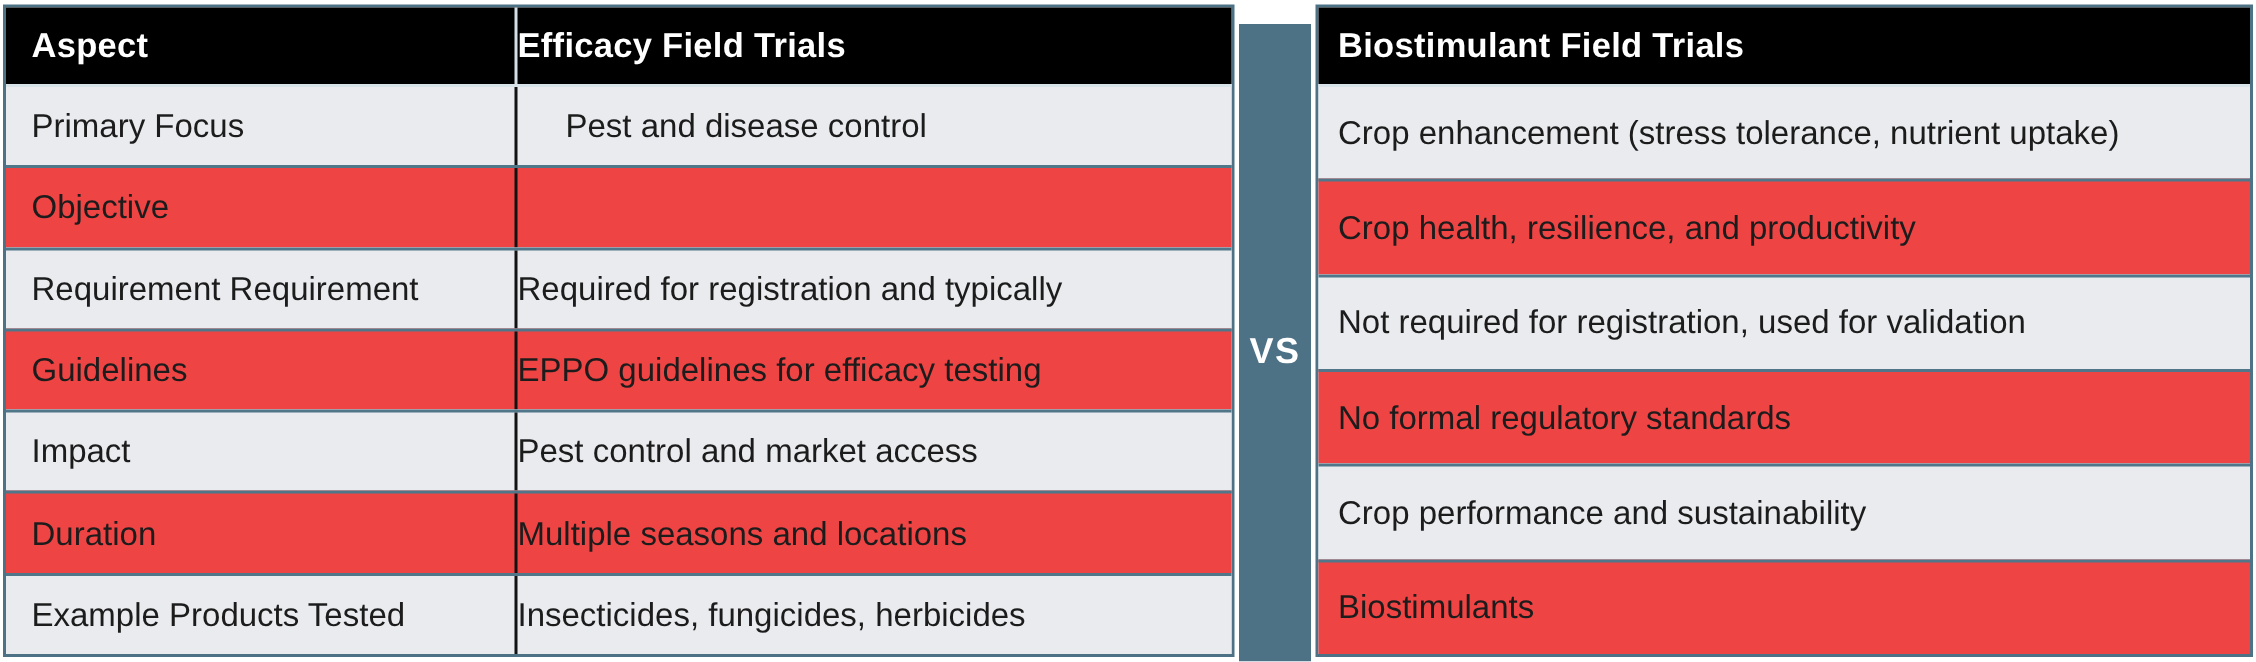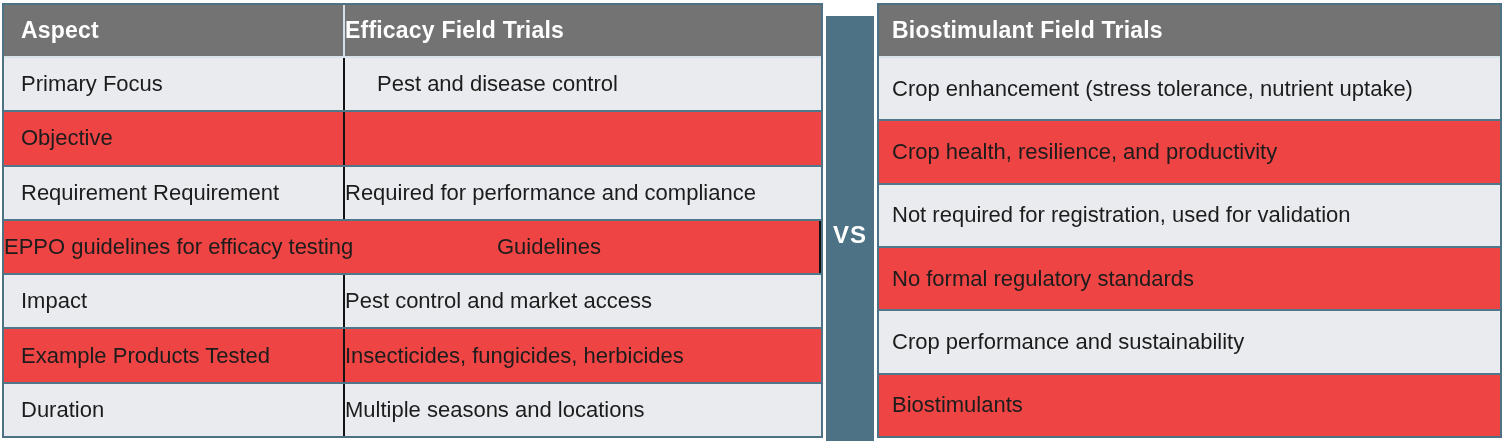--- a/index.html
+++ b/index.html
@@ -26,21 +26,21 @@
     display: flex;
     flex-direction: column;
     background: #ffffff;
   }
   .table-left  { left: 2px;   width: 821px; }
   .table-right { left: 877px; width: 625px; }
 
   .header-row {
     flex: none;
     height: 51px;
-    background: #737373;
+    background: #000000;
     display: flex;
     align-items: stretch;
   }
   .header-cell {
     display: flex;
     align-items: center;
     color: #ffffff;
     font-weight: bold;
     font-size: 23px;
     letter-spacing: 0.2px;
@@ -111,37 +111,37 @@
 
     <div class="trow">
       <div class="cell col-aspect">Primary Focus</div>
       <div class="cell col-value">Pest and disease control</div>
     </div>
     <div class="trow">
       <div class="cell col-aspect">Objective</div>
     </div>
     <div class="trow">
       <div class="cell col-aspect">Requirement Requirement</div>
-      <div class="cell col-value">Required for performance and compliance</div>
+      <div class="cell col-value">Required for registration and typically</div>
     </div>
     <div class="trow">
+      <div class="cell col-aspect">Guidelines</div>
       <div class="cell col-value">EPPO guidelines for efficacy testing</div>
-      <div class="cell col-aspect">Guidelines</div>
     </div>
     <div class="trow">
       <div class="cell col-aspect">Impact</div>
       <div class="cell col-value">Pest control and market access</div>
     </div>
     <div class="trow">
+      <div class="cell col-aspect">Duration</div>
+      <div class="cell col-value">Multiple seasons and locations</div>
+    </div>
+    <div class="trow">
       <div class="cell col-aspect">Example Products Tested</div>
       <div class="cell col-value">Insecticides, fungicides, herbicides</div>
-    </div>
-    <div class="trow">
-      <div class="cell col-aspect">Duration</div>
-      <div class="cell col-value">Multiple seasons and locations</div>
     </div>
   </div>
 
   <div class="vs-bar">
     <span class="vs-text">VS</span>
   </div>
 
   <div class="table table-right">
     <div class="header-row">
       <div class="header-cell col-single">Biostimulant Field Trials</div>

